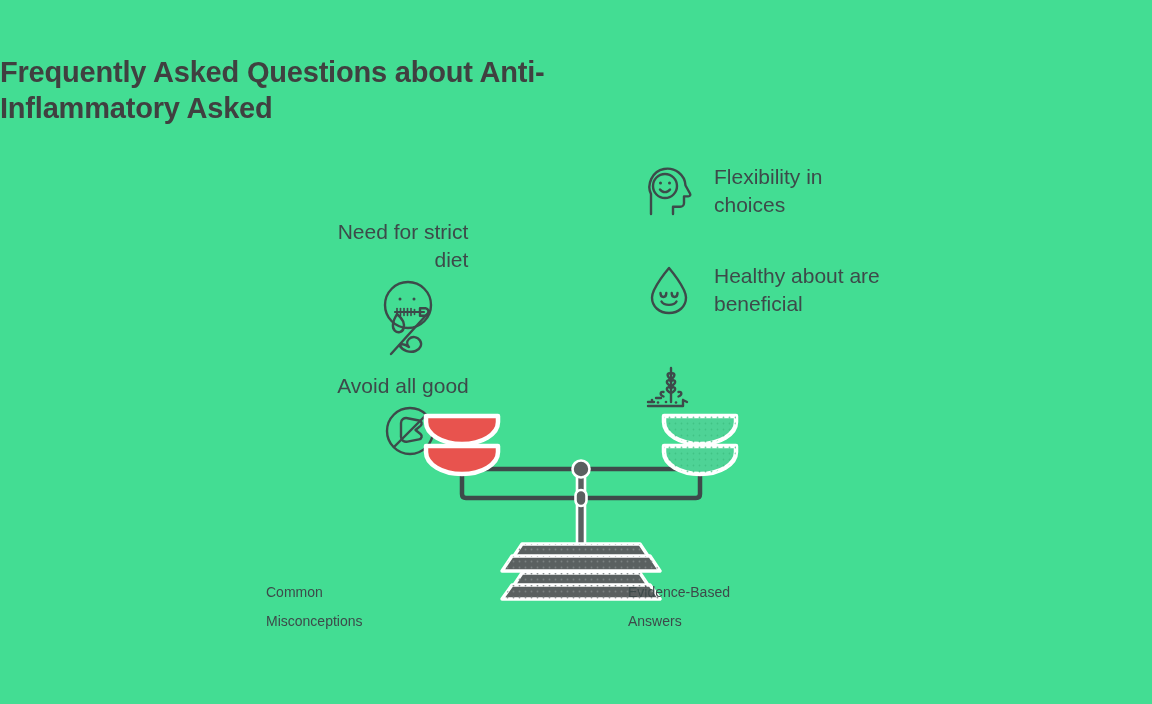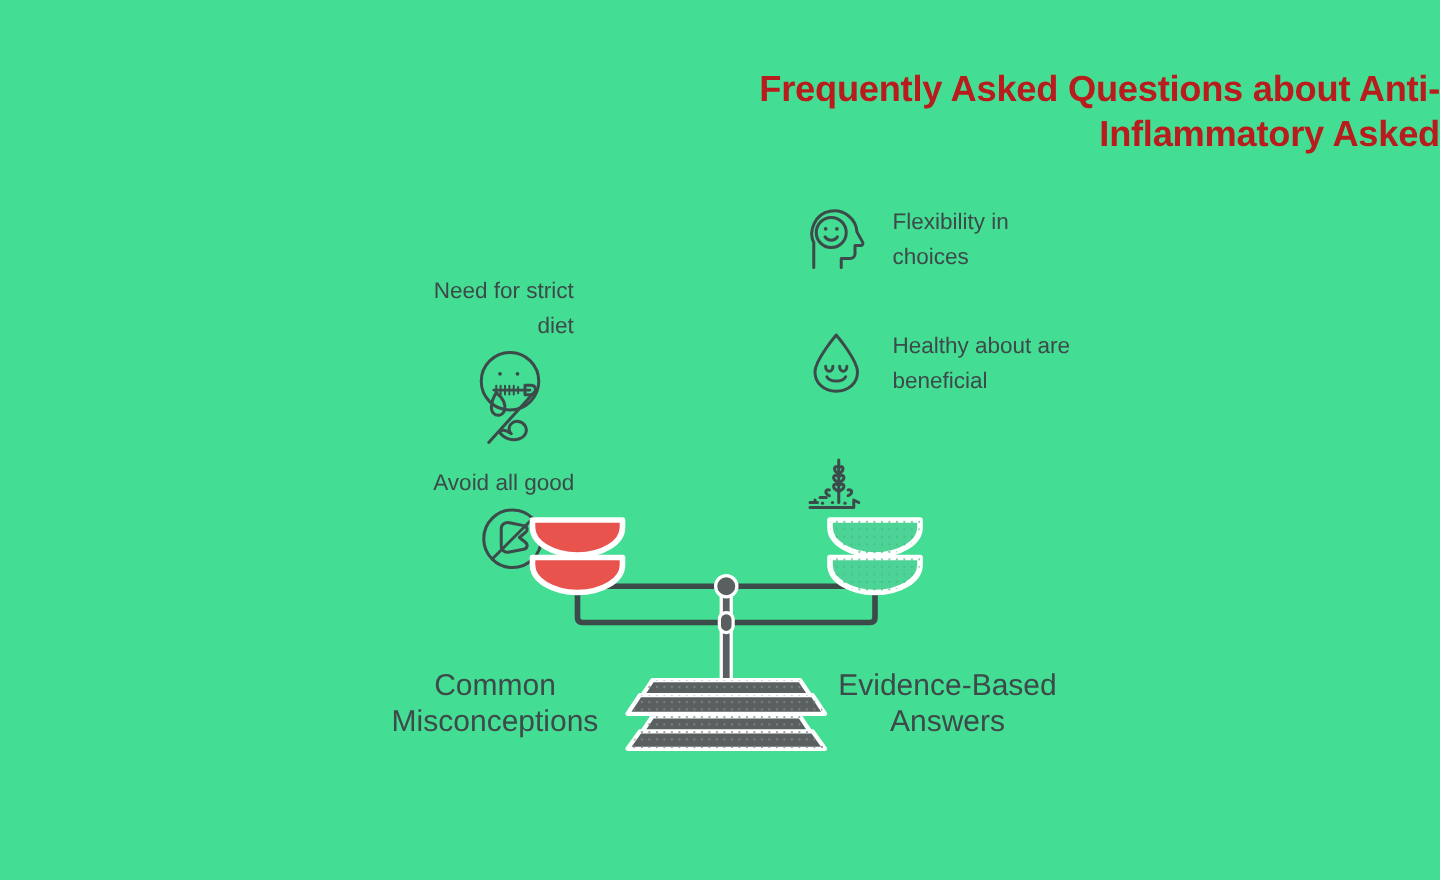--- a/index.html
+++ b/index.html
@@ -13,38 +13,38 @@
     font-family: "Liberation Sans", sans-serif;
     overflow: hidden;
     position: relative;
   }
 
   #page-title {
     position: absolute;
     left: 0;
     top: 54px;
     width: 1152px;
-    text-align: right;
+    text-align: left;
     font-size: 29px;
     font-weight: bold;
     line-height: 36px;
-    color: #b91c1c;
+    color: #404040;
     letter-spacing: -0.2px;
   }
   #page-title .ttl-line {
     display: block;
   }
 
   
   .item {
     position: absolute;
     display: flex;
     align-items: center;
     color: #3d4a4a;
-    font-size: 18px;
+    font-size: 21px;
     line-height: 28px;
   }
   .item .label {
     white-space: pre-line;
   }
   .item.left {
     flex-direction: column;
     justify-content: flex-end;
   }
   .item.left .label {
@@ -78,24 +78,25 @@
     left: 416px;
     top: 398px;
     width: 330px;
     height: 205px;
   }
 
   
   .caption {
     position: absolute;
     color: #3d4a4a;
-    font-size: 24px;
+    font-size: 14px;
     line-height: 29px;
-    text-align: center;
+    text-align: left;
     white-space: pre-line;
+    margin-top: 44px;
   }
   #caption-left  { left: 266px; top: 534px; width: 260px; }
   #caption-right { left: 628px; top: 534px; width: 260px; }
 </style>
 </head>
 <body>
 
 <div id="page-title">
   <span class="ttl-line">Frequently Asked Questions about Anti-</span>
   <span class="ttl-line">Inflammatory Asked</span>

